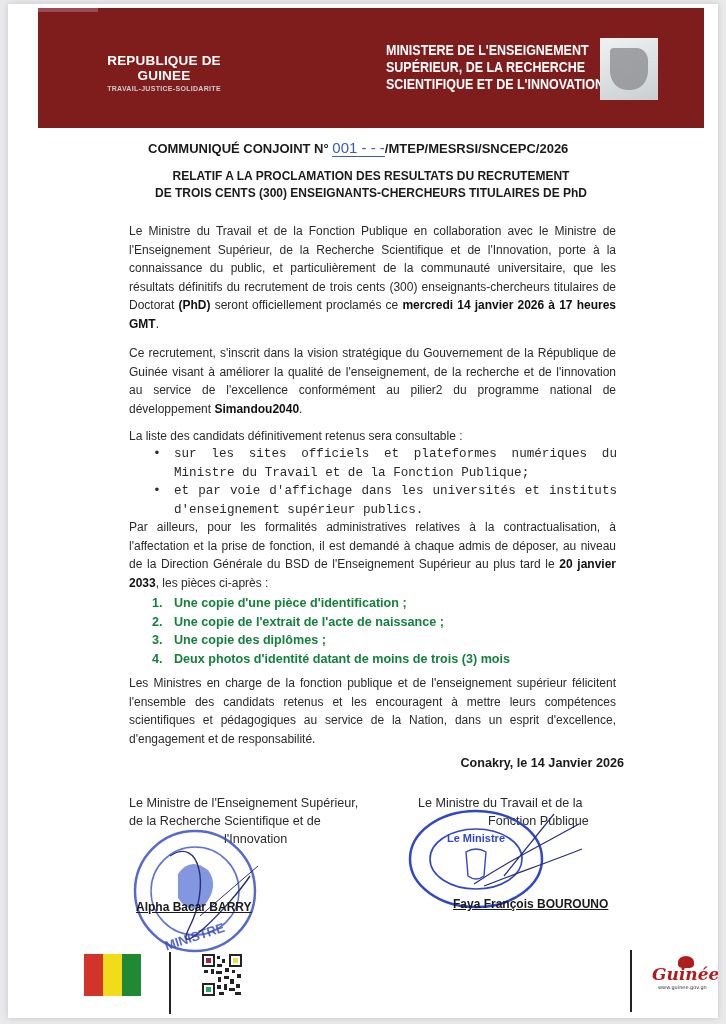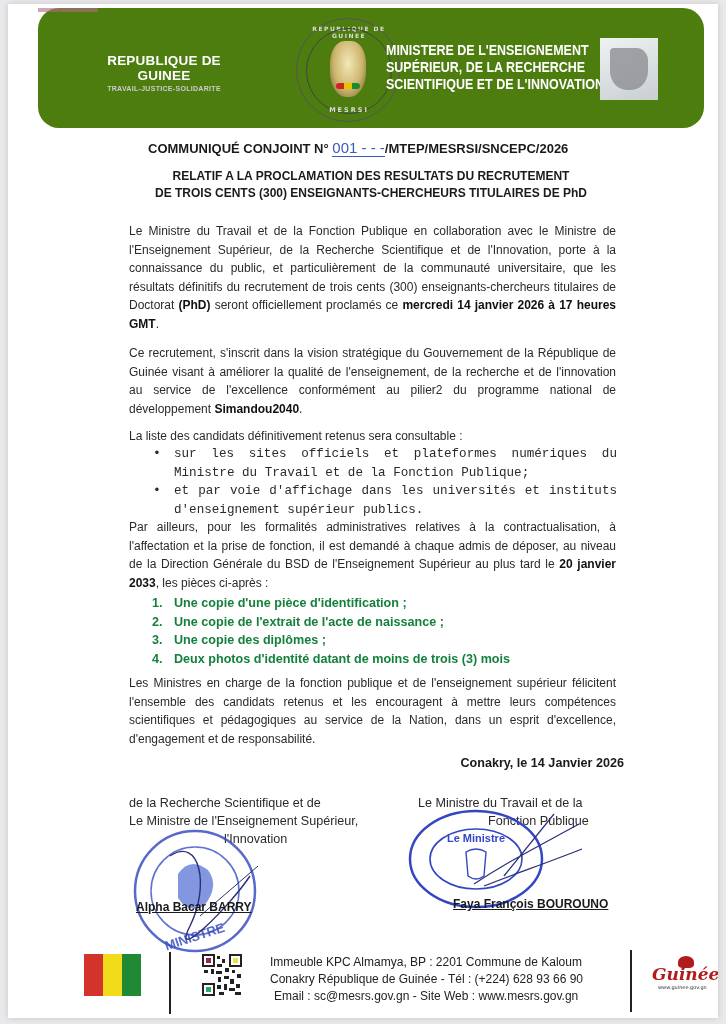--- a/index.html
+++ b/index.html
@@ -10,22 +10,21 @@
     color: #222;
     position: relative;
   }
   .page {
     position: absolute; left: 8px; top: 4px; width: 710px; height: 1014px;
     background: #ffffff;
     box-shadow: 0 0 6px rgba(0,0,0,0.15);
   }
   .header-band {
     position: absolute; left: 30px; top: 4px; width: 666px; height: 120px;
-    background: #4d7c0f;
-    border-radius: 21px;
+    background: #7f1d1d;
   }
   .header-band .topline { position:absolute; left:0; top:0; width:60px; height:4px; background:#b06a82; opacity:.6; }
   .rep {
     position: absolute; left: 56px; top: 45px; width: 140px; text-align: center; color: #fff;
   }
   .rep .t1 { font-family: "Liberation Sans", sans-serif; font-weight: bold; font-size: 13.5px; letter-spacing: 0.2px; }
   .rep .t2 { font-family: "Liberation Sans", sans-serif; font-weight: bold; font-size: 7px; color: #ccc; margin-top: 2px; letter-spacing: .3px; }
   .seal {
     position: absolute; left: 258px; top: 10px; width: 104px; height: 104px;
     border-radius: 50%; border: 1.5px solid #555; box-sizing: border-box;
@@ -112,26 +111,20 @@
 <body>
 
 <div class="page">
 
   <div class="header-band">
     <div class="topline"></div>
     <div class="rep">
       <div class="t1">REPUBLIQUE DE GUINEE</div>
       <div class="t2">TRAVAIL-JUSTICE-SOLIDARITE</div>
     </div>
-    <div class="seal">
-      <div class="arc-top">REPUBLIQUE DE GUINEE</div>
-      <div class="inner"></div>
-      <div class="emblem"></div>
-      <div class="arc-bot">MESRSI</div>
-    </div>
     <div class="ministry">
       <div>MINISTERE DE L'ENSEIGNEMENT</div>
       <div>SUPÉRIEUR, DE LA RECHERCHE</div>
       <div>SCIENTIFIQUE ET DE L'INNOVATION</div>
     </div>
     <div class="logo-box">
       <div class="shape"></div>
     </div>
   </div>
 
@@ -162,22 +155,22 @@
     <li><span class="n">2.</span><span>Une copie de l'extrait de l'acte de naissance ;</span></li>
     <li><span class="n">3.</span><span>Une copie des diplômes ;</span></li>
     <li><span class="n">4.</span><span>Deux photos d'identité datant de moins de trois (3) mois</span></li>
   </ol>
 
   <div class="para p5">Les Ministres en charge de la fonction publique et de l'enseignement supérieur félicitent l'ensemble des candidats retenus et les encouragent à mettre leurs compétences scientifiques et pédagogiques au service de la Nation, dans un esprit d'excellence, d'engagement et de responsabilité.</div>
 
   <div class="date-line">Conakry, le 14 Janvier 2026</div>
 
   <div class="sig-left-title">
+    <div>Le Ministre de l'Enseignement Supérieur,</div>
     <div>de la Recherche Scientifique et de</div>
-    <div>Le Ministre de l'Enseignement Supérieur,</div>
     <div class="l3">l'Innovation</div>
   </div>
 
   <div class="sig-right-title">
     <div>Le Ministre du Travail et de la</div>
     <div class="l2">Fonction Publique</div>
   </div>
 
   <svg class="stamp-left" viewBox="0 0 130 130">
     <circle cx="65" cy="65" r="60" fill="none" stroke="#3a4fbf" stroke-width="2.5" opacity="0.85"></circle>
@@ -227,25 +220,20 @@
         <rect x="22" y="22" width="5" height="3"></rect>
         <rect x="28" y="25" width="4" height="5"></rect>
       <rect x="15" y="31" width="4" height="4"></rect>
         <rect x="22" y="30" width="3" height="6"></rect>
         <rect x="27" y="34" width="6" height="3"></rect>
       <rect x="34" y="30" width="4" height="4"></rect>
         <rect x="17" y="38" width="5" height="3"></rect>
         <rect x="33" y="38" width="6" height="3"></rect>
     </g>
   </svg>
-  <div class="address">
-    <div>Immeuble KPC Almamya, BP : 2201 Commune de Kaloum</div>
-    <div>Conakry République de Guinée - Tél : (+224) 628 93 66 90</div>
-    <div class="a3">Email : sc@mesrs.gov.gn -  Site Web : www.mesrs.gov.gn</div>
-  </div>
   <div class="footer-div2"></div>
   <div class="guinee-logo">
     <div class="hat"></div>
     <div class="word">Guinée</div>
     <div class="url">www.guinee.gov.gn</div>
   </div>
 
 </div>
 
 </body></html>

